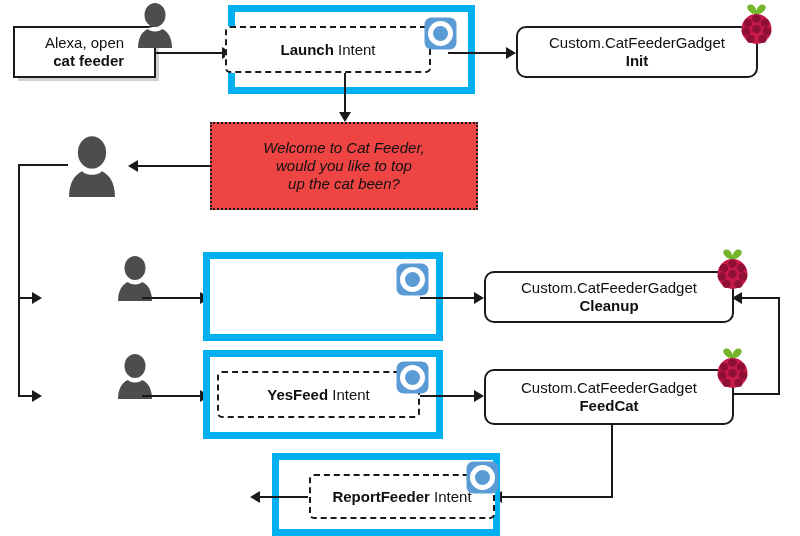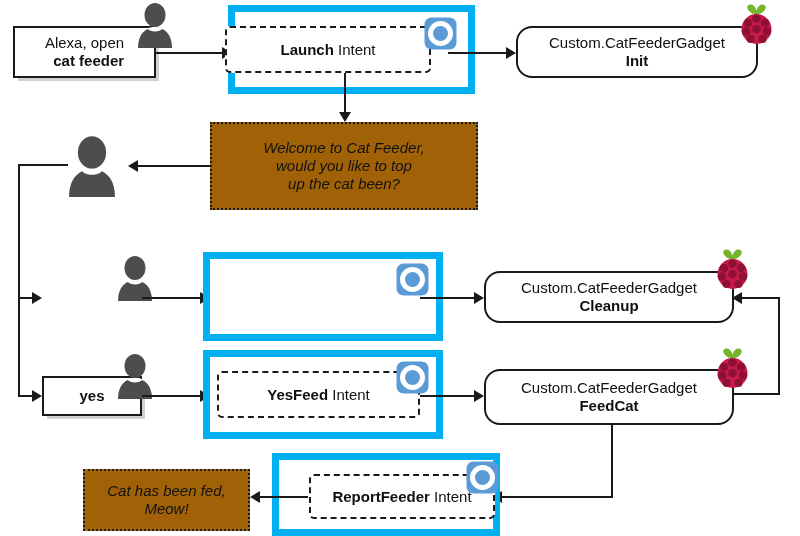--- a/index.html
+++ b/index.html
@@ -15,41 +15,41 @@
   .utter{
     background:#ffffff;border:2px solid #1a1a1a;
     box-shadow:4px 4px 0 -1px rgba(0,0,0,0.18);
     display:flex;align-items:center;justify-content:center;
     text-align:right;line-height:1.18;font-size:15px;color:#111;
   }
   .utter .b{font-weight:bold;}
 
   
   .speech{
-    background:#a16207;border:2px dotted #1a1a1a;
+    background:#ef4444;border:2px dotted #1a1a1a;
     display:flex;align-items:center;justify-content:center;
     text-align:center;line-height:1.22;font-size:15px;font-style:italic;color:#111;
   }
 
   
   .intent-frame{
     background:#ffffff;
     border:7px solid #00b0f0;
   }
   .intent-inner{
     position:absolute;box-sizing:border-box;
     border:2px dashed #1a1a1a;border-radius:5px;background:#ffffff;
     display:flex;align-items:center;justify-content:center;
     text-align:center;font-size:15px;color:#111;
   }
   .intent-inner .b{font-weight:bold;}
 
   
   .gadget{
-    background:#ffffff;border:2px solid #1a1a1a;border-radius:16px;
+    background:#ffffff;border:2px solid #1a1a1a;border-radius:10px;
     display:flex;flex-direction:column;align-items:center;justify-content:center;
     text-align:center;font-size:15px;color:#111;line-height:1.2;
   }
   .gadget .l2{font-weight:bold;}
 
   
   .hline{position:absolute;background:#1a1a1a;height:2px;}
   .vline{position:absolute;background:#1a1a1a;width:2px;}
   .arrow-r{position:absolute;width:0;height:0;
     border-top:6px solid transparent;border-bottom:6px solid transparent;
@@ -196,23 +196,20 @@
           <circle cx="32" cy="22" r="4.3"></circle>
         <circle cx="13" cy="30.5" r="4.3"></circle>
           <circle cx="23.5" cy="28" r="4.3"></circle>
           <circle cx="34" cy="30.5" r="4.3"></circle>
         <circle cx="17.5" cy="38" r="4.1"></circle>
           <circle cx="29.5" cy="38" r="4.1"></circle>
       </g>
     </svg>
   </div>
 
-  <div class="abs utter" style="left:42px;top:376px;width:100px;height:40px;">
-    <span class="b">yes</span>
-  </div>
   <div class="person" style="left:113px;top:353px;">
     <svg width="44" height="46" viewBox="0 0 44 46">
       <ellipse cx="22" cy="13" rx="10.5" ry="12" fill="#4d4d4d"></ellipse>
       <path d="M5 46 C5 32 12.5 25.5 22 25.5 C31.5 25.5 39 32 39 46 Z" fill="#4d4d4d"></path>
       <path d="M14.5 26.5 C17 30.5 27 30.5 29.5 26.5 C27 24.5 17 24.5 14.5 26.5 Z" fill="#ffffff"></path>
     </svg>
   </div>
   <div class="hline" style="left:142px;top:395px;width:61px;"></div>
   <div class="arrow-r" style="left:200px;top:390px;"></div>
 
@@ -275,20 +272,14 @@
   <div class="alexa" style="left:466px;top:461px;">
     <svg width="33" height="33" viewBox="0 0 33 33">
       <rect x="0.5" y="0.5" width="32" height="32" rx="7" fill="#5b9bd5"></rect>
       <circle cx="16.5" cy="16.5" r="10" fill="none" stroke="#ffffff" stroke-width="5"></circle>
     </svg>
   </div>
 
   <div class="hline" style="left:258px;top:496px;width:50px;"></div>
   <div class="arrow-l" style="left:250px;top:491px;"></div>
 
-  <div class="abs speech" style="left:83px;top:469px;width:167px;height:62px;">
-    <div>
-      <span>Cat has been fed,</span><br>
-      <span>Meow!</span>
-    </div>
-  </div>
 
 </div>
 
 </body></html>

